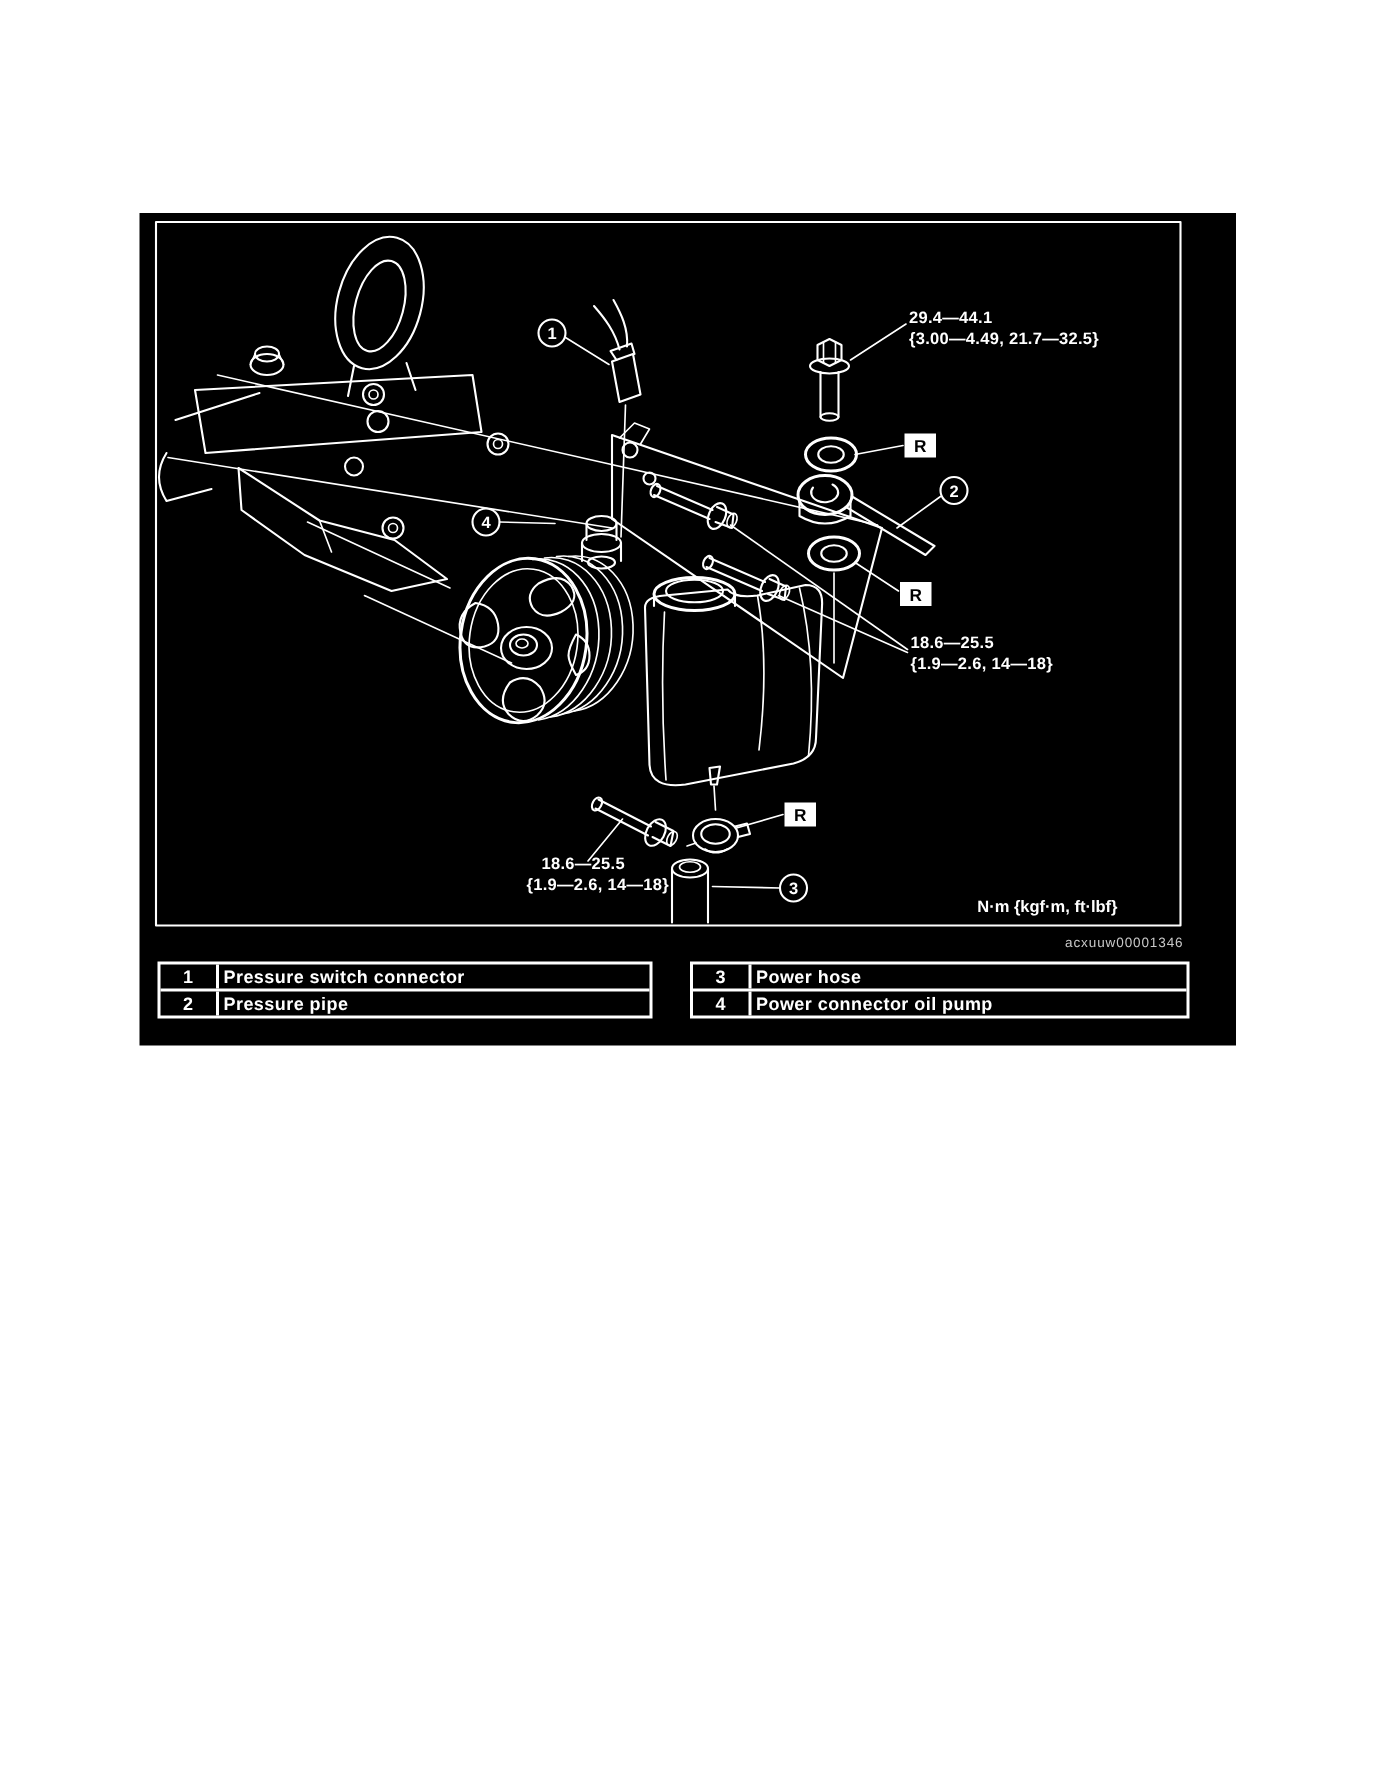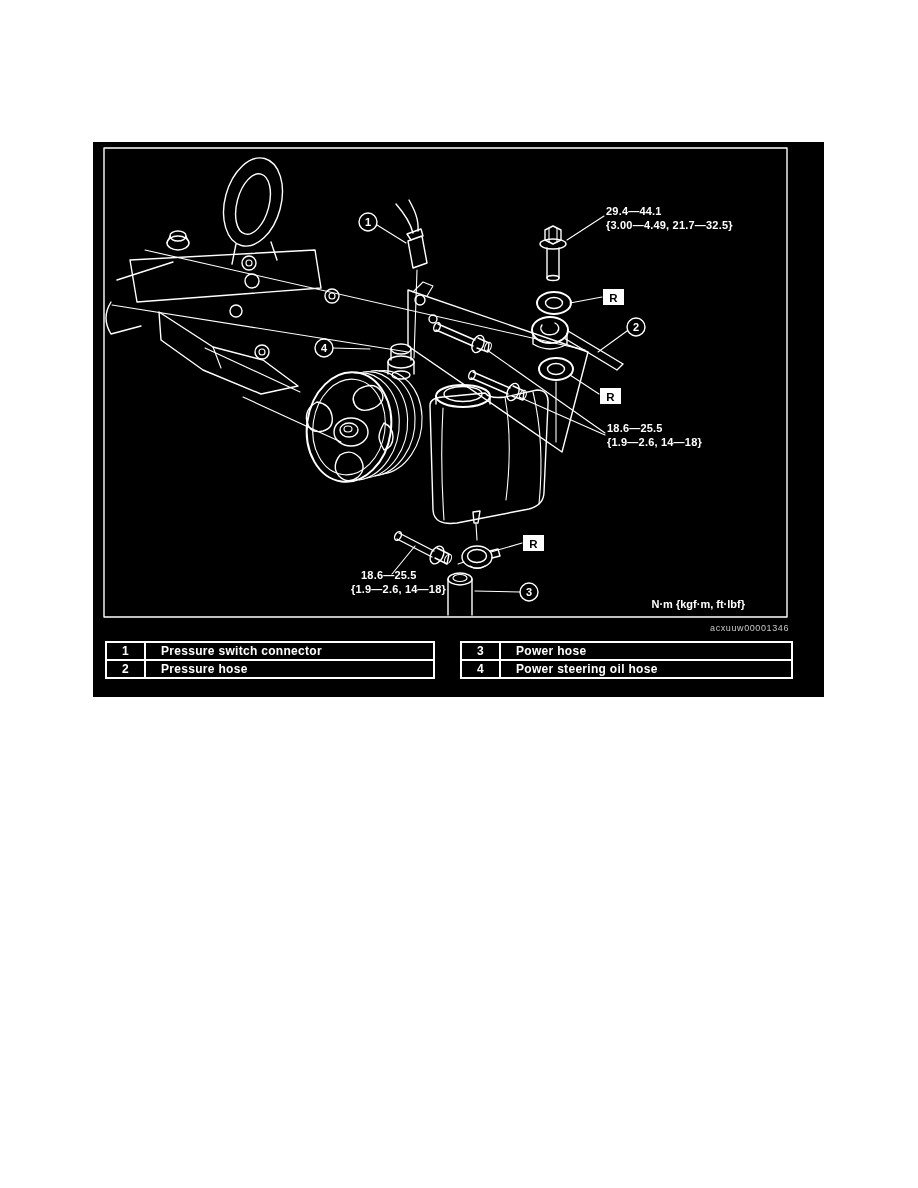--- a/index.html
+++ b/index.html
@@ -21,21 +21,21 @@
   svg .rmark{font-size:11.5px;font-weight:bold;fill:#000000;}
   svg .units{font-size:11px;font-weight:bold;}
   svg .figcode{font-size:9px;font-weight:normal;fill:#c9c9c9;letter-spacing:0.6px;}
   .legend{
     position:absolute;border:2px solid #ffffff;background:#000000;color:#ffffff;
     font-size:12px;font-weight:bold;letter-spacing:0.3px;
   }
   .lrow{display:flex;height:16px;}
   .lrow + .lrow{border-top:2px solid #ffffff;}
   .lnum{width:37px;border-right:2px solid #ffffff;display:flex;align-items:center;justify-content:center;flex:none;}
-  .llab{display:flex;align-items:center;padding-left:15px;white-space:nowrap;}
+  .llab{display:flex;align-items:center;padding-left:3px;white-space:nowrap;}
 </style>
 </head>
 <body>
 
 <div class="page">
   <div class="panel">
     <svg width="731" height="555" viewBox="0 0 731 555">
 
       <rect class="ln" x="11" y="6" width="683" height="469"></rect>
 
@@ -234,27 +234,27 @@
     </svg>
   </div>
 
   <div class="legend" style="left:105px;top:641px;width:326px;">
     <div class="lrow">
       <div class="lnum">1</div>
       <div class="llab">Pressure switch connector</div>
     </div>
     <div class="lrow">
       <div class="lnum">2</div>
-      <div class="llab">Pressure hose</div>
+      <div class="llab">Pressure pipe</div>
     </div>
   </div>
 
   <div class="legend" style="left:460px;top:641px;width:329px;">
     <div class="lrow">
       <div class="lnum">3</div>
       <div class="llab">Power hose</div>
     </div>
     <div class="lrow">
       <div class="lnum">4</div>
-      <div class="llab">Power steering oil hose</div>
+      <div class="llab">Power connector oil pump</div>
     </div>
   </div>
 </div>
 
 </body></html>

